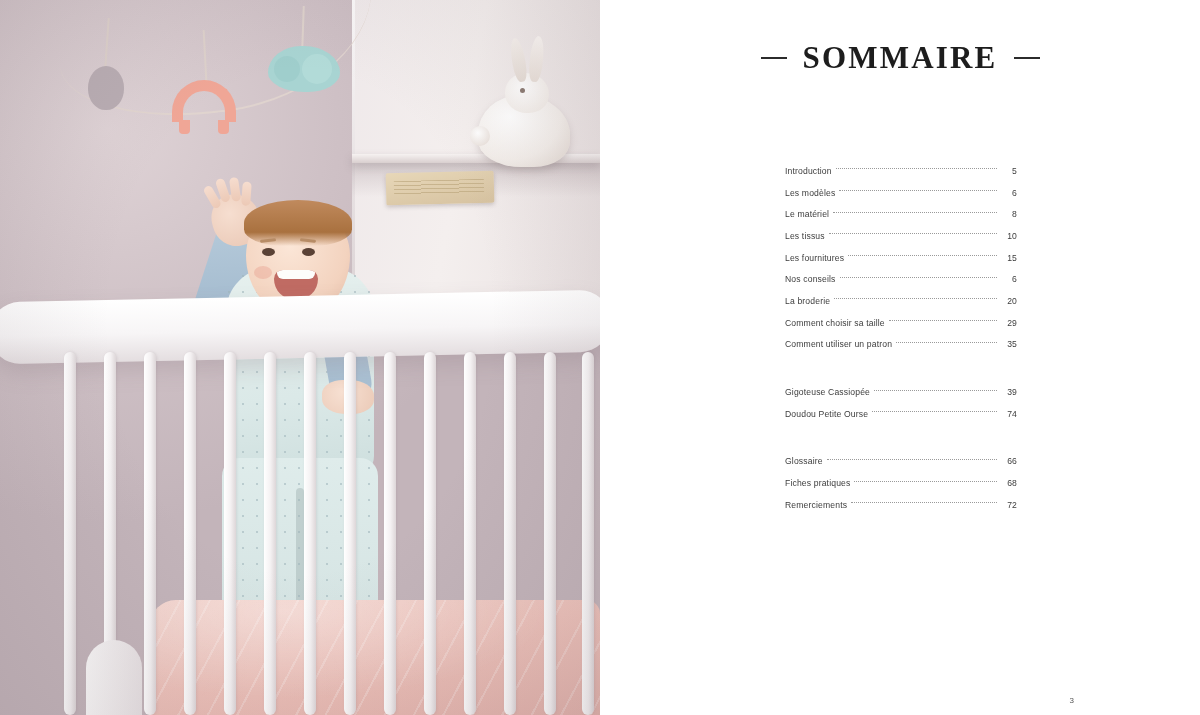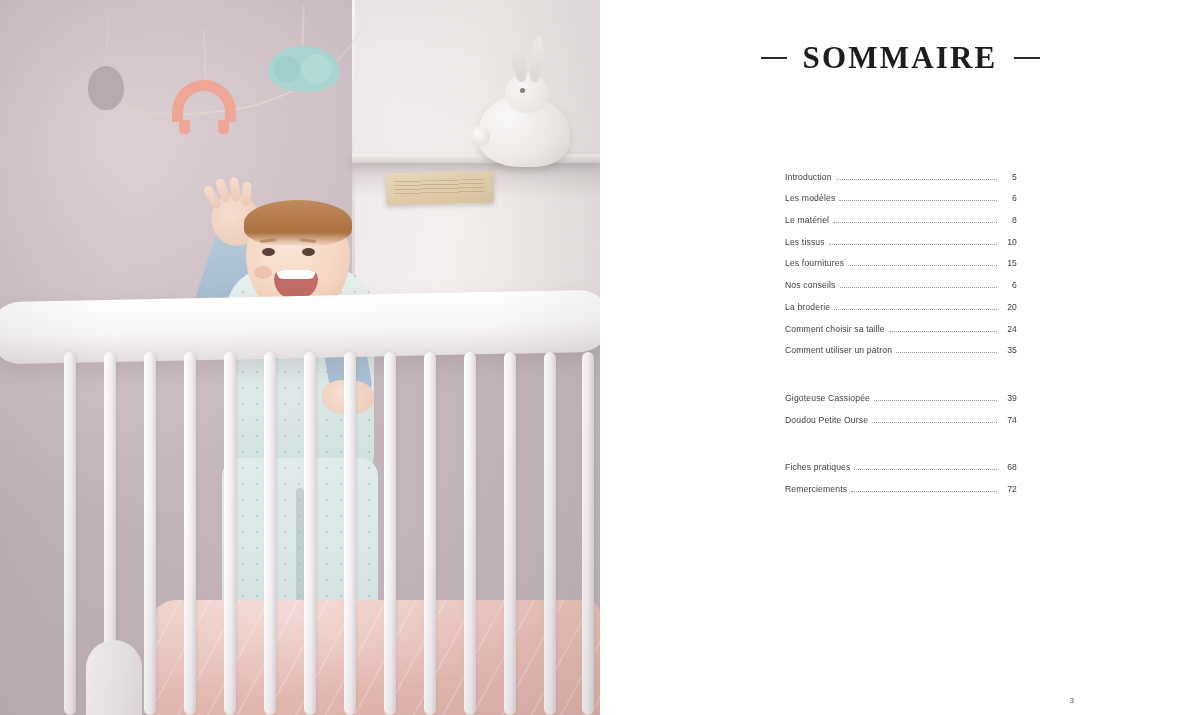--- a/index.html
+++ b/index.html
@@ -379,21 +379,21 @@
   .toc-list {
     position: absolute;
     left: 185px;
     top: 160px;
     width: 232px;
   }
   .toc-group { margin-bottom: 26px; }
   .toc-group:last-child { margin-bottom: 0; }
   .toc-row {
     display: flex;
-    align-items: flex-end;
+    align-items: center;
     font-size: 8.6px;
     color: #3c3c3c;
     height: 21.7px;
     letter-spacing: .15px;
   }
   .toc-label { white-space: nowrap; }
   .toc-dots {
     flex: 1;
     margin: 0 4px;
     border-bottom: 1px dotted #9a9a9a;
@@ -530,21 +530,21 @@
           <span class="toc-page-num">6</span>
         </div>
         <div class="toc-row">
           <span class="toc-label">La broderie</span>
           <span class="toc-dots"></span>
           <span class="toc-page-num">20</span>
         </div>
         <div class="toc-row">
           <span class="toc-label">Comment choisir sa taille</span>
           <span class="toc-dots"></span>
-          <span class="toc-page-num">24</span>
+          <span class="toc-page-num">29</span>
         </div>
         <div class="toc-row">
           <span class="toc-label">Comment utiliser un patron</span>
           <span class="toc-dots"></span>
           <span class="toc-page-num">35</span>
         </div>
       </div>
 
       <div class="toc-group">
         <div class="toc-row">
@@ -553,20 +553,25 @@
           <span class="toc-page-num">39</span>
         </div>
         <div class="toc-row">
           <span class="toc-label">Doudou Petite Ourse</span>
           <span class="toc-dots"></span>
           <span class="toc-page-num">74</span>
         </div>
       </div>
 
       <div class="toc-group">
+        <div class="toc-row">
+          <span class="toc-label">Glossaire</span>
+          <span class="toc-dots"></span>
+          <span class="toc-page-num">66</span>
+        </div>
         <div class="toc-row">
           <span class="toc-label">Fiches pratiques</span>
           <span class="toc-dots"></span>
           <span class="toc-page-num">68</span>
         </div>
         <div class="toc-row">
           <span class="toc-label">Remerciements</span>
           <span class="toc-dots"></span>
           <span class="toc-page-num">72</span>
         </div>

